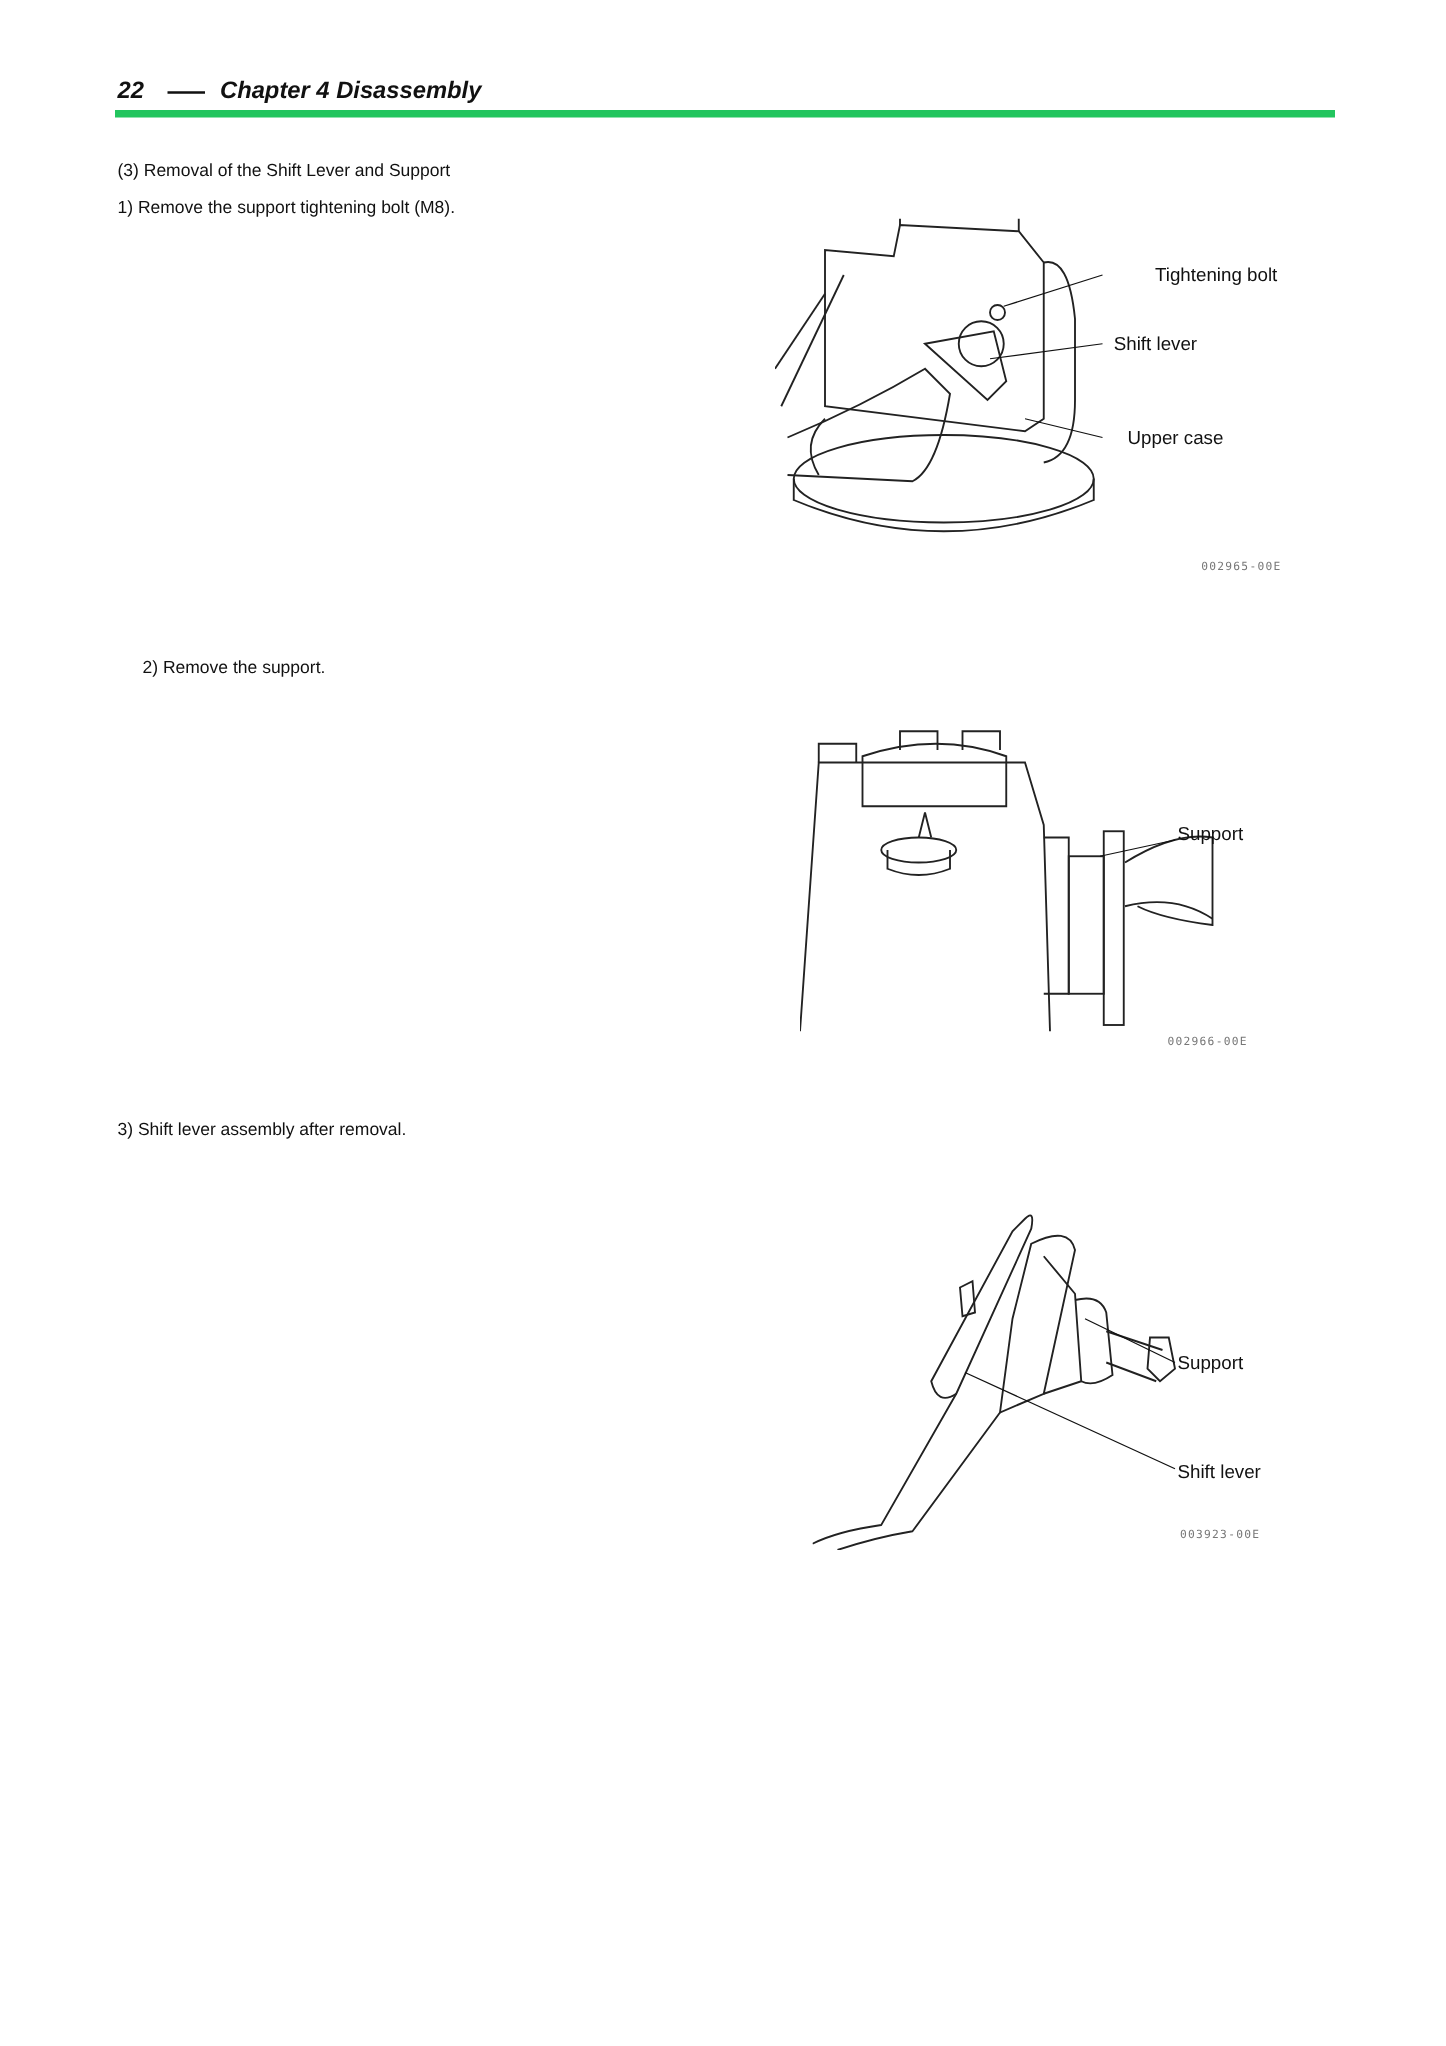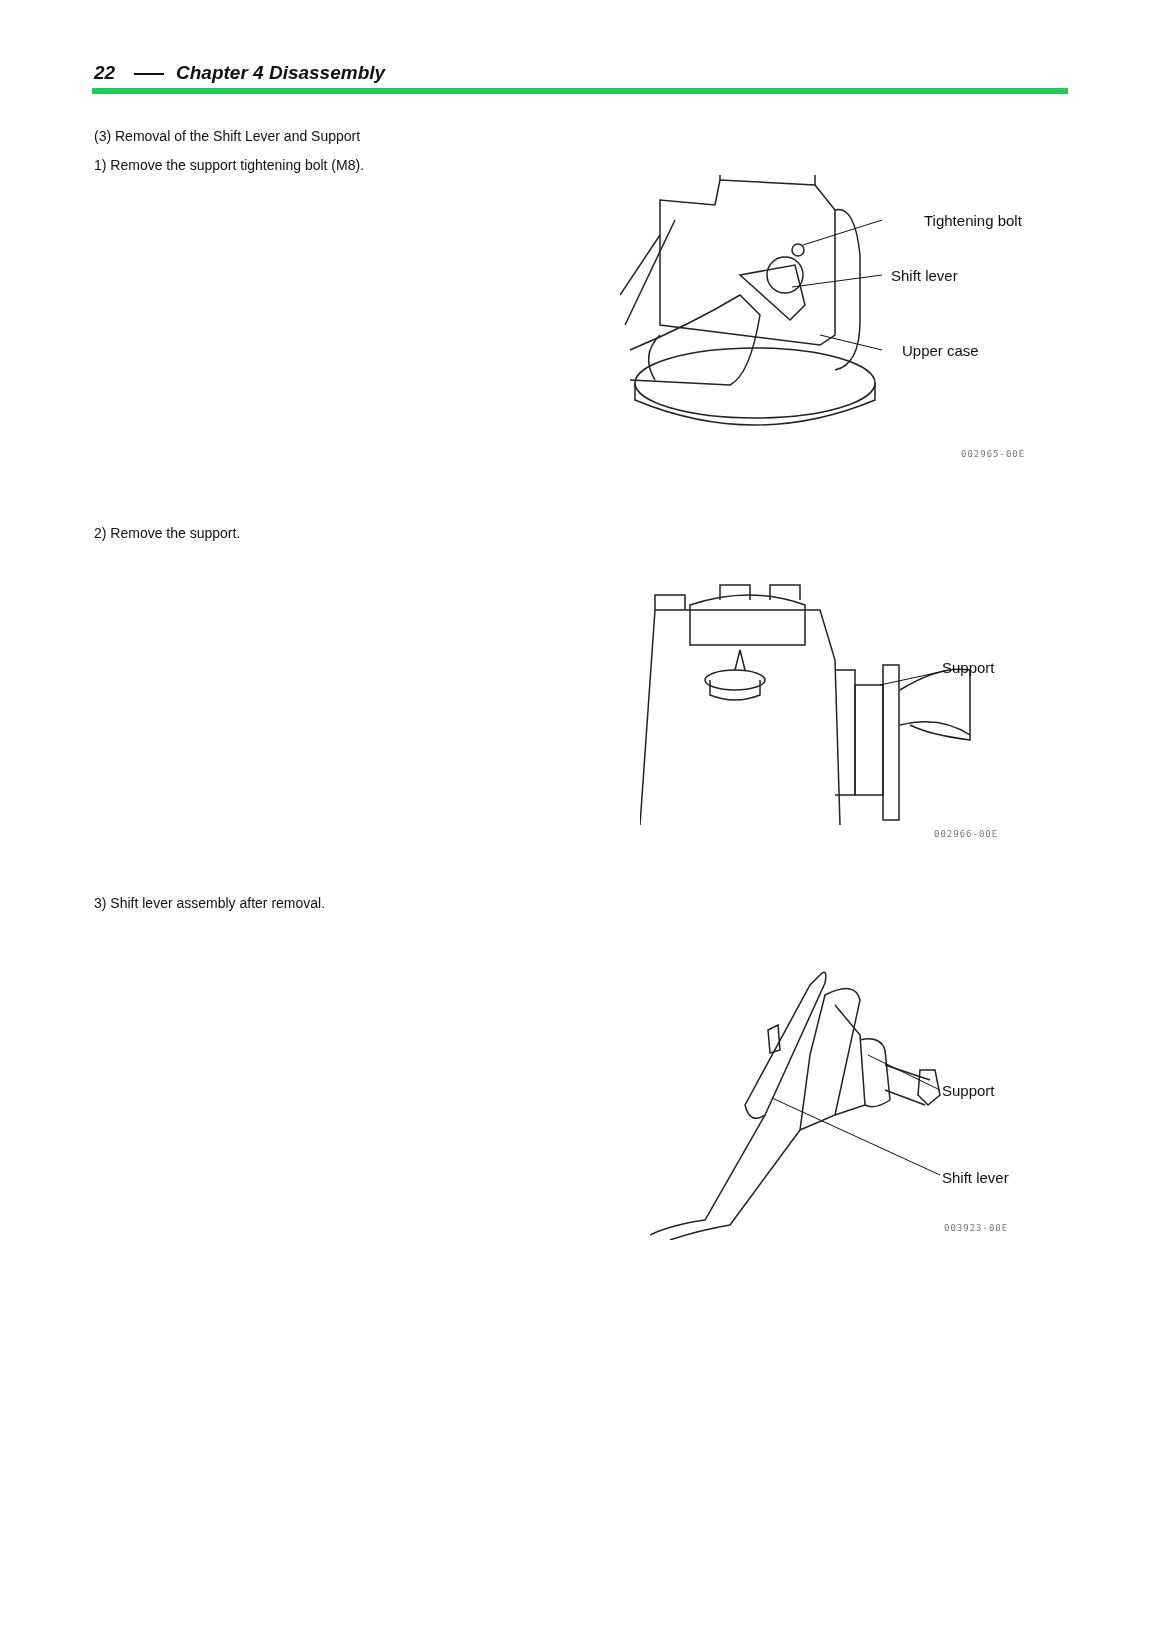--- a/index.html
+++ b/index.html
@@ -49,21 +49,21 @@
       <line x1="172" y1="112" x2="262" y2="100"></line>
       <line x1="200" y1="160" x2="262" y2="175"></line>
     </g>
   </svg>
   <div class="callout" style="left:288px; top:37px;margin-left:16px;">Tightening bolt</div>
   <div class="callout" style="left:271px; top:92px;">Shift lever</div>
   <div class="callout" style="left:282px; top:167px;">Upper case</div>
   <div class="code" style="left:308px; top:274px;padding-left:33px;">002965-00E</div>
 </div>
 
-<div class="txt" style="top:525px;">2)  Remove the support.</div>
+<div class="txt" style="top:525px;margin-left:20px;">2)  Remove the support.</div>
 
 <div class="fig" style="left:640px; top:560px; width:410px; height:295px;">
   <svg width="410" height="295" viewBox="0 0 410 295">
     <g fill="none" stroke="#222" stroke-width="1.5">
       <path d="M0 265 L15 50 L180 50 L195 100 L200 265"></path>
       <path d="M15 50 L15 35 L45 35 L45 50"></path>
         <path d="M80 40 L80 25 L110 25 L110 40"></path>
       <path d="M130 40 L130 25 L160 25 L160 40"></path>
         <path d="M50 45 Q110 25 165 45 L165 85 L50 85 Z"></path>
       <ellipse cx="95" cy="120" rx="30" ry="10"></ellipse>

